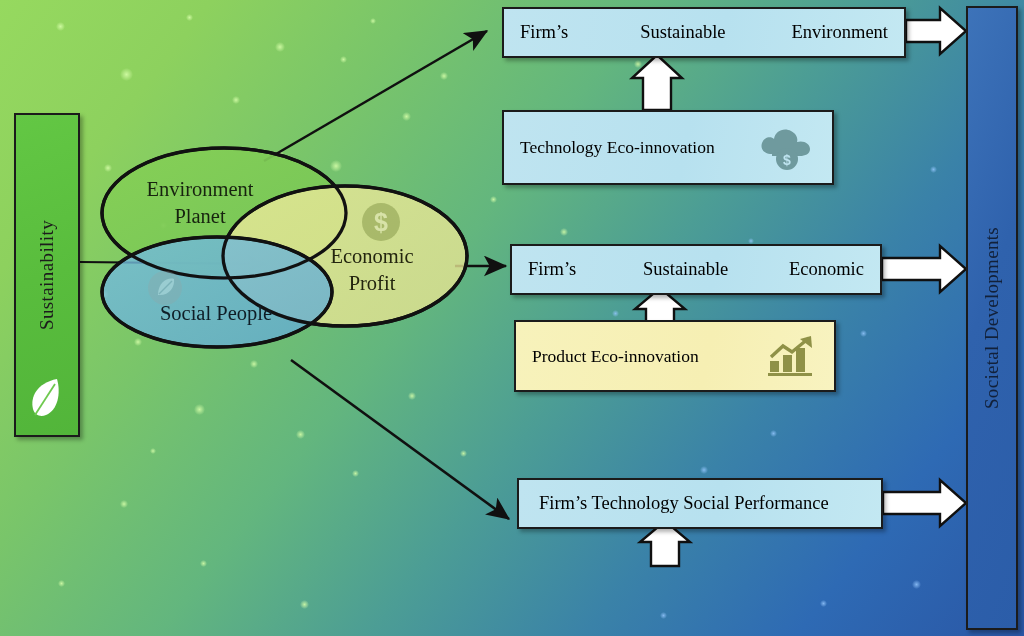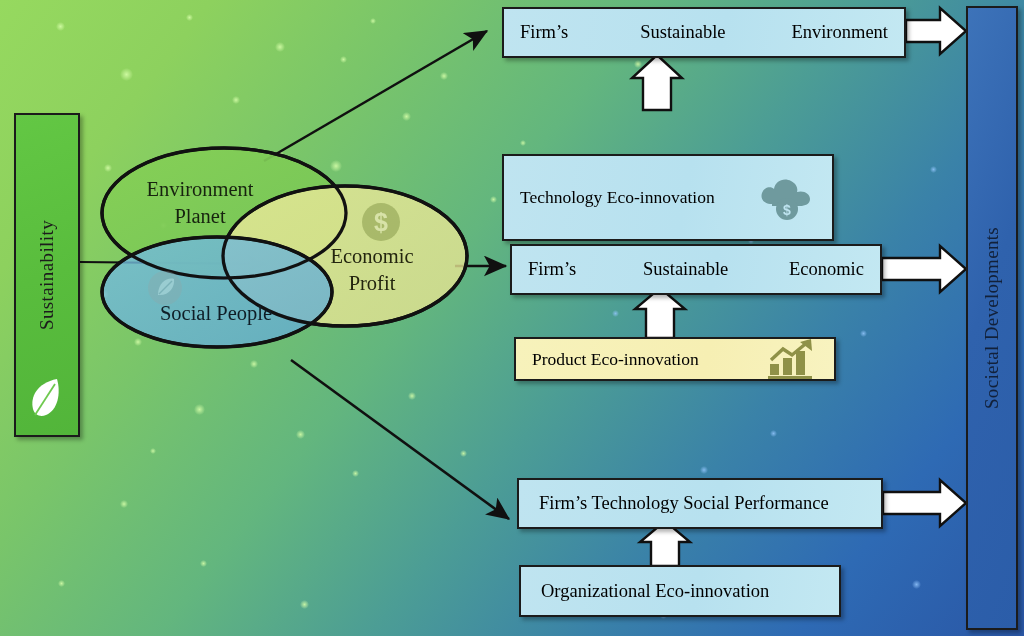--- a/index.html
+++ b/index.html
@@ -87,23 +87,23 @@
 
   
   .lightblue{
     background:linear-gradient(100deg,#bfe4f0 0%,#b7e1ef 55%,#c3e8f2 100%);
   }
   .yellowbox{
     background:linear-gradient(100deg,#f7f2bb 0%,#f6efb3 60%,#f8f3c0 100%);
   }
 
   #box-env-outcome{ left:502px;top:7px;width:404px;height:51px; }
-  #box-tech-eco   { left:502px;top:110px;width:332px;height:87px;margin-top:44px; }
+  #box-tech-eco   { left:502px;top:110px;width:332px;height:75px; }
   #box-eco-outcome{ left:510px;top:244px;width:372px;height:51px; }
-  #box-prod-eco   { left:514px;top:337px;width:322px;height:44px; }
+  #box-prod-eco   { left:514px;top:320px;width:322px;height:72px; }
   #box-soc-outcome{ left:517px;top:478px;width:366px;height:51px; }
   #box-org-eco    { left:519px;top:565px;width:322px;height:52px; }
 
   .row3{
     display:flex;width:100%;justify-content:space-between;
     padding:0 16px;box-sizing:border-box;font-size:18.5px;
   }
   .row3 .c{flex:0 0 auto;font-family:Liberation Serif, serif;}
   .row3 .c.mid{margin-left:6px;}
   .stack{
@@ -303,17 +303,14 @@
       </g>
       <path d="M5,22 L17,11 L26,17 L43,3" stroke="#8f9147" stroke-width="3.4" fill="none"></path>
       <path d="M45,1 L46,13 L34,4 Z" fill="#8f9147"></path>
     </svg>
   </div>
 
   <div class="box lightblue" id="box-soc-outcome">
     <span class="single">Firm’s Technology Social Performance</span>
   </div>
 
-  <div class="box lightblue" id="box-org-eco">
-    <span class="single">Organizational Eco-innovation</span>
-  </div>
 
 </div>
 
 </body></html>

